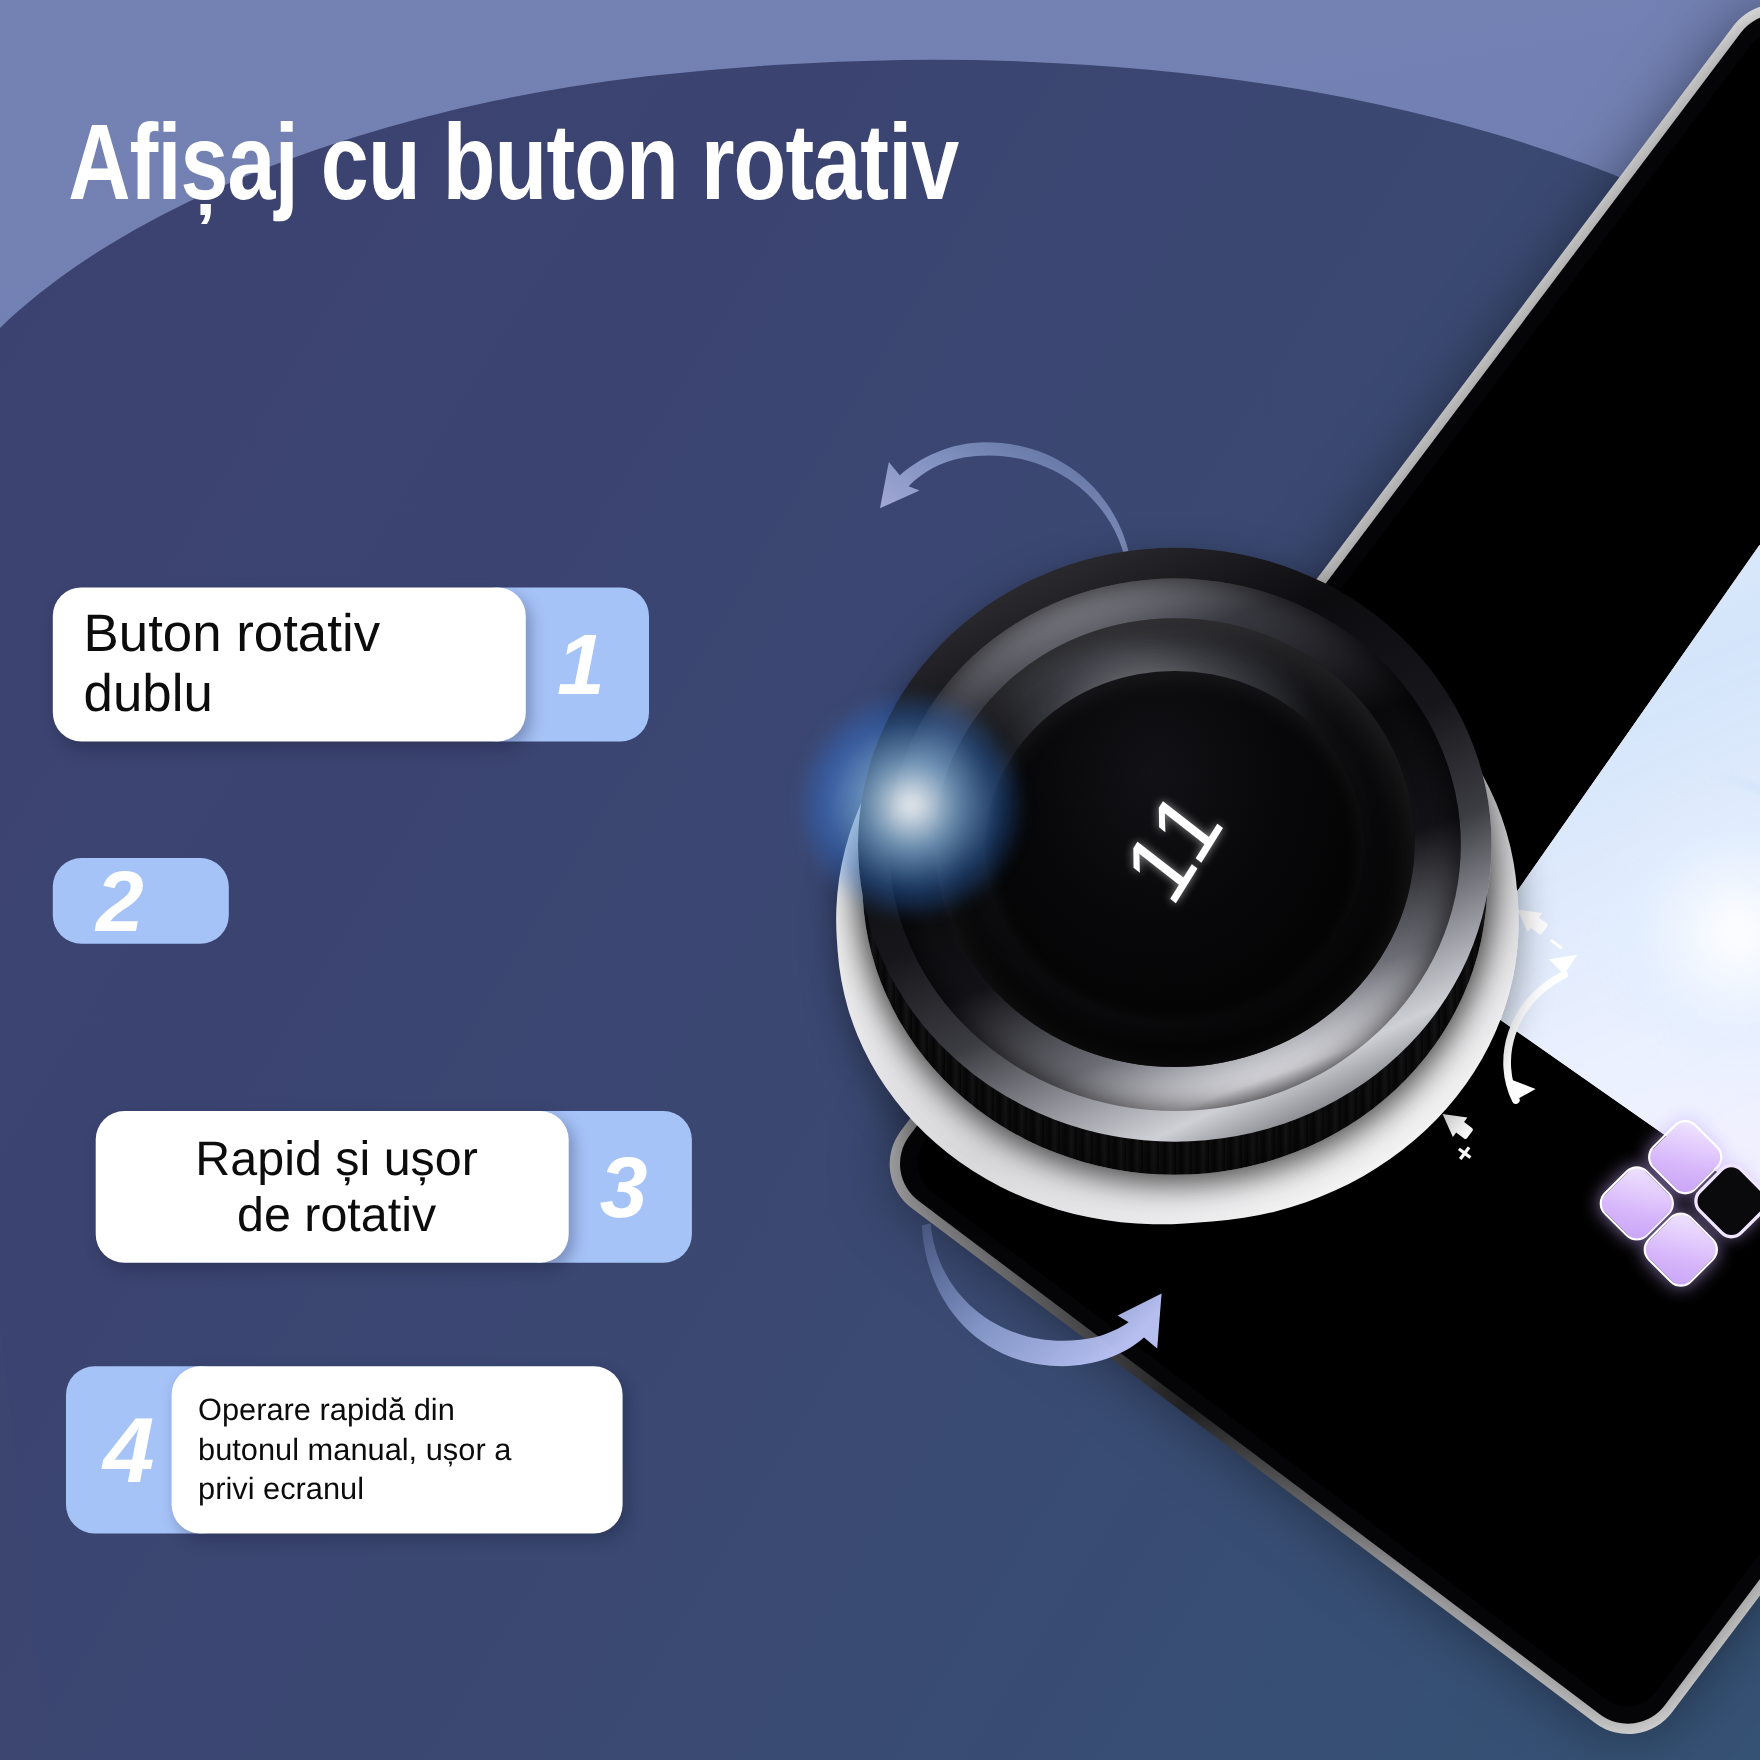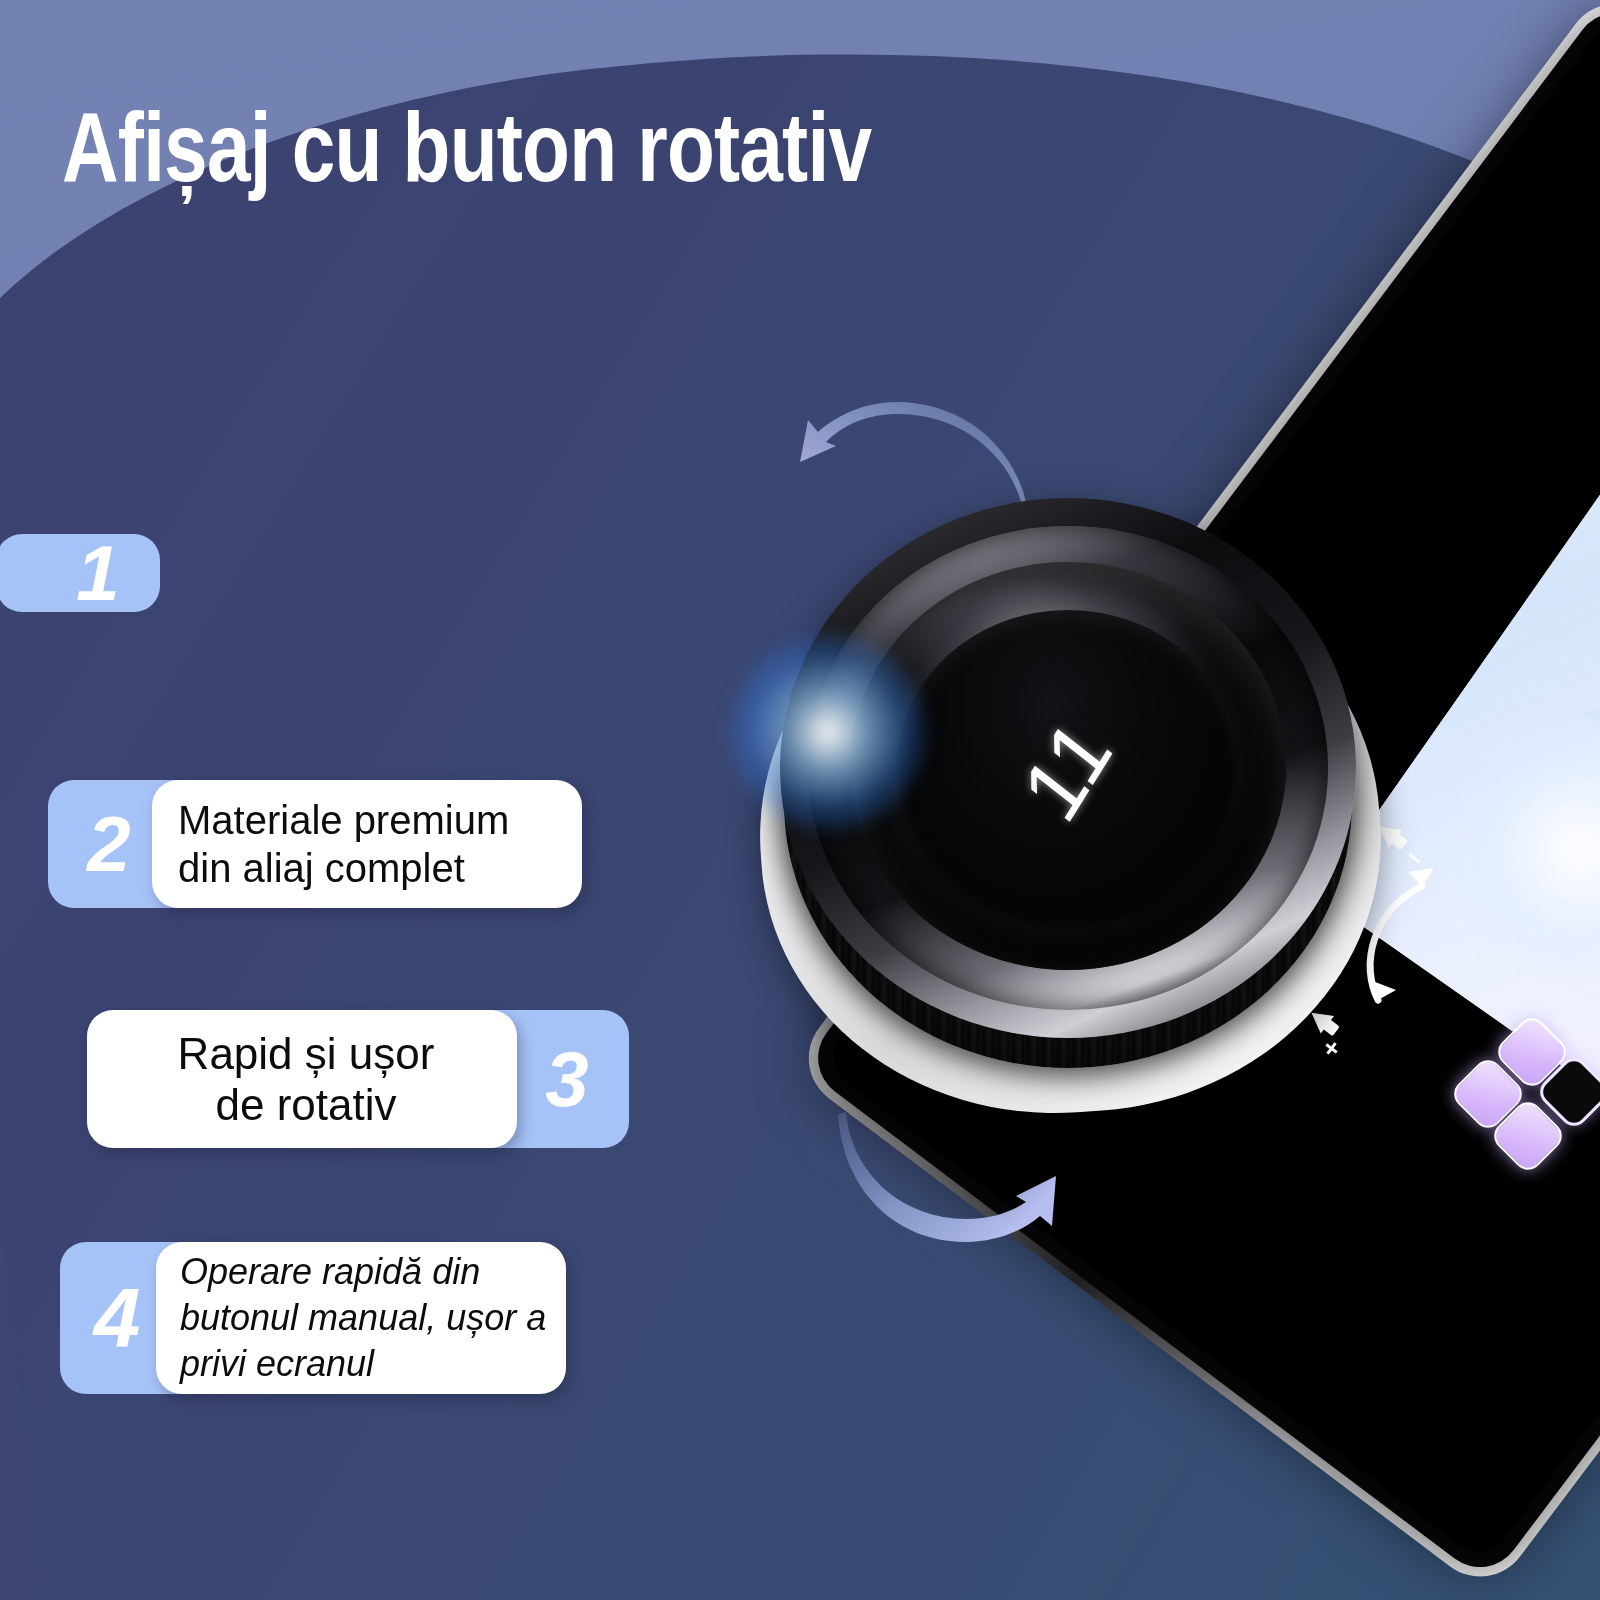--- a/index.html
+++ b/index.html
@@ -94,21 +94,21 @@
   #card2 .panel { width:430px; height:128px; padding:0 22px 0 26px; font-size:40px; line-height:1.2; }
 
   
   #card3 { left:48px; top:1010px;margin-left:39px; }
   #card3 .badge { width:164px; border-radius:26px; margin-left:-52px; padding-left:40px; }
   #card3 .panel { width:430px; height:138px; padding:0 20px 0 28px; font-size:44px; line-height:1.16; text-align:center; }
 
   
   #card4 { left:60px; top:1242px; }
   #card4 .badge { width:150px; border-radius:26px; margin-right:-54px; padding-right:36px; font-size:84px; }
-  #card4 .panel { width:410px; height:152px; padding:0 18px 0 24px; font-size:36px; line-height:1.28;font-style:italic; }
+  #card4 .panel { width:410px; height:152px; padding:0 18px 0 24px; font-size:28px; line-height:1.28; }
 
   
   #device {
     position:absolute;
     left:1118px; top:120px;
     width:860px; height:1340px;
     transform:rotate(37deg);
     transform-origin:50% 50%;
   }
   .dev-body {
@@ -384,29 +384,29 @@
     <div class="knob-dish"></div>
     <div class="knob-spec"></div>
     <div class="knob-face">
       <span id="knob-value">11</span>
     </div>
     <div class="knob-glow2"></div>
   </div>
 
   <div class="card" id="card1">
 
+    <div class="panel">
+      <span class="ln">Buton rotativ</span>
+      <span class="ln">dublu</span>
+    </div>
   <div class="badge">1</div>
     </div>
 
   <div class="card" id="card2">
     <div class="badge">2</div>
-    <div class="panel">
-      <span class="ln">Materiale premium</span>
-      <span class="ln">din aliaj complet</span>
-    </div>
   </div>
 
   <div class="card" id="card3">
 
     <div class="panel">
       <span class="ln">Rapid și ușor</span>
       <span class="ln">de rotativ</span>
     </div>
   <div class="badge">3</div>
     </div>

